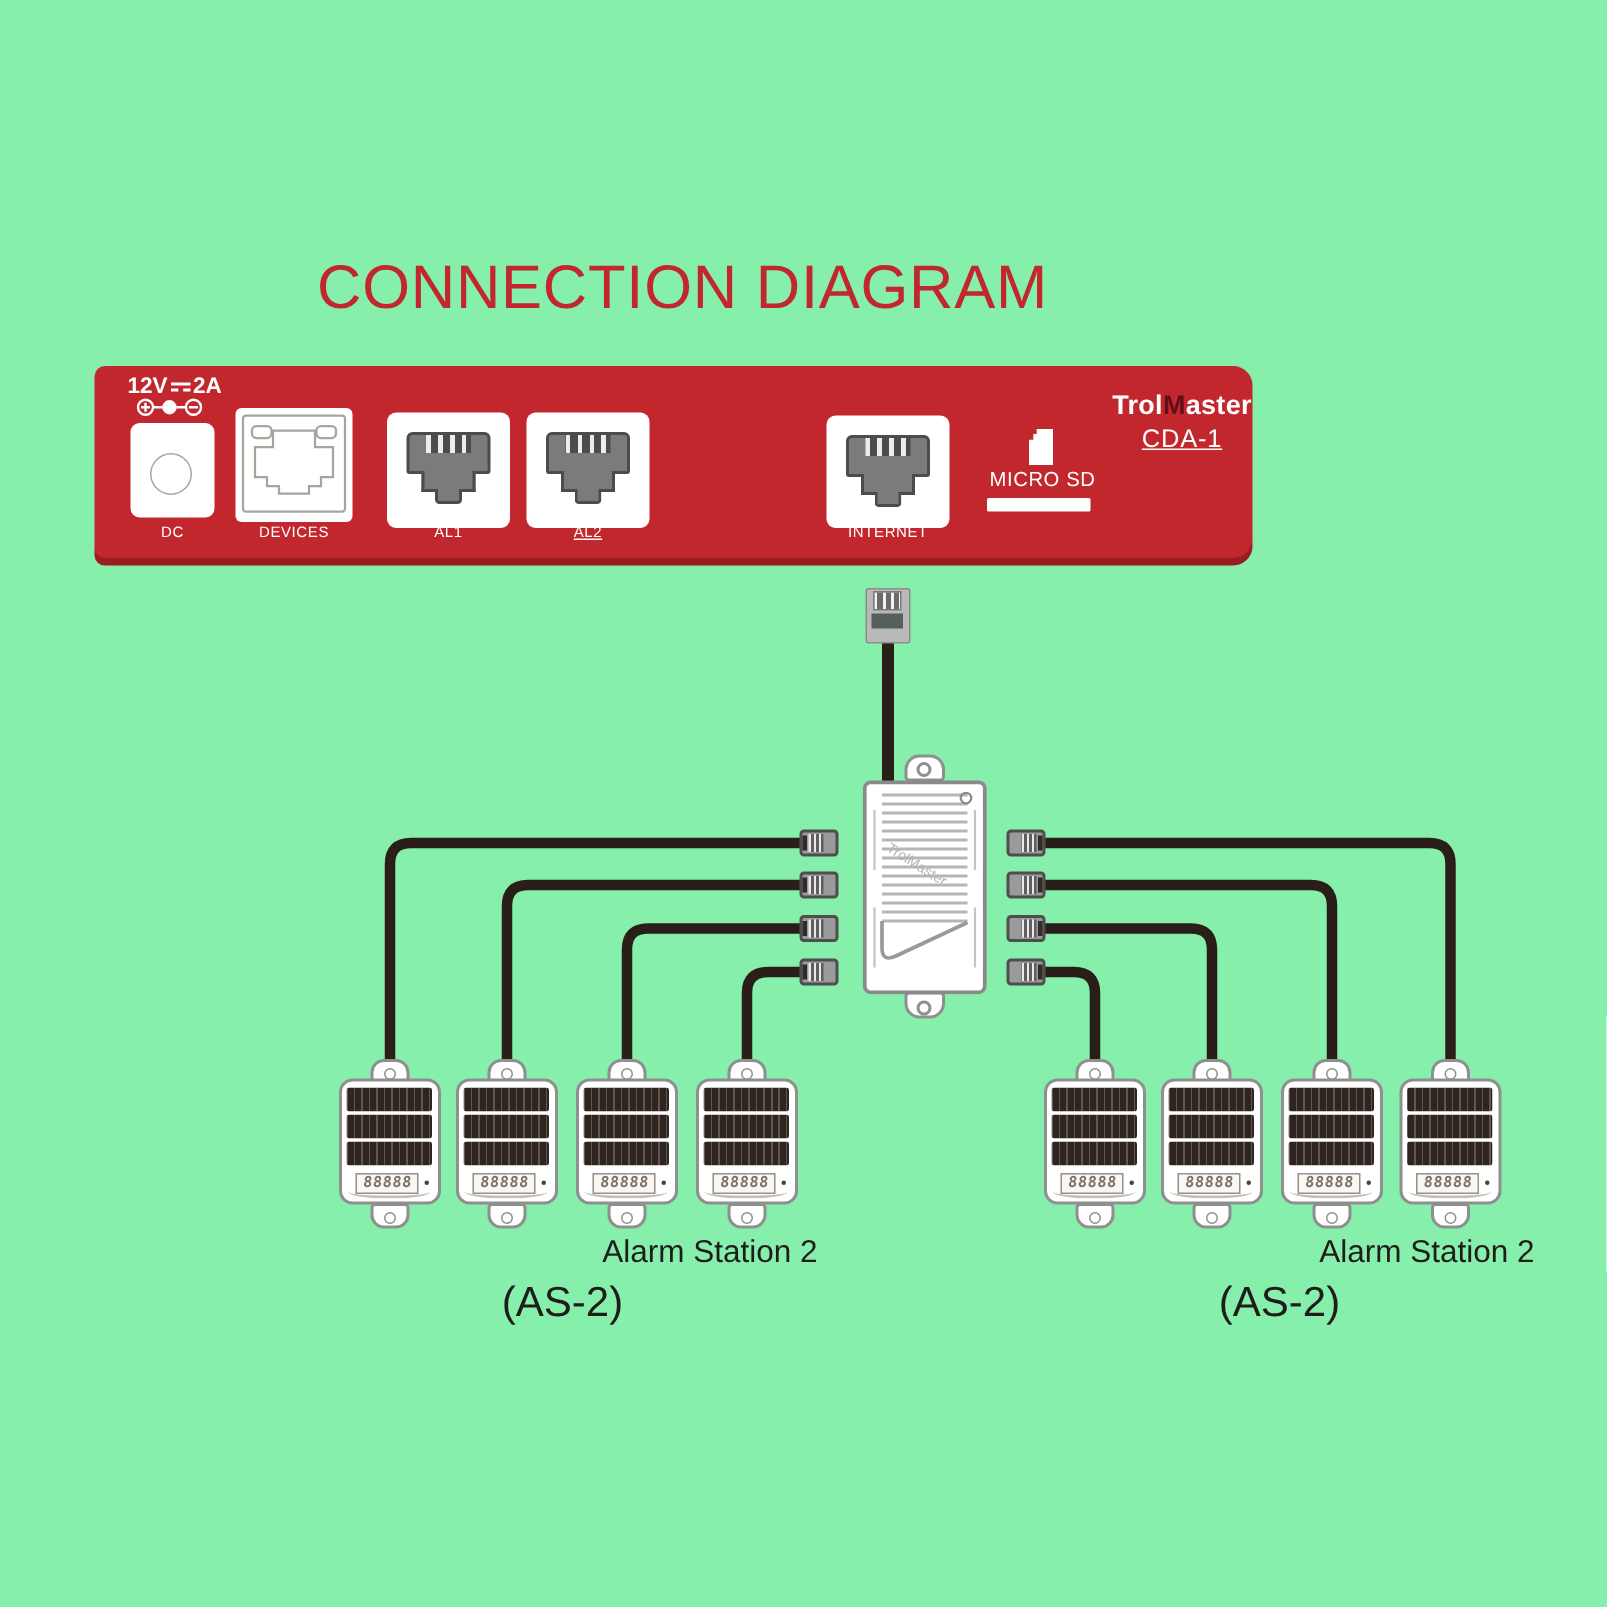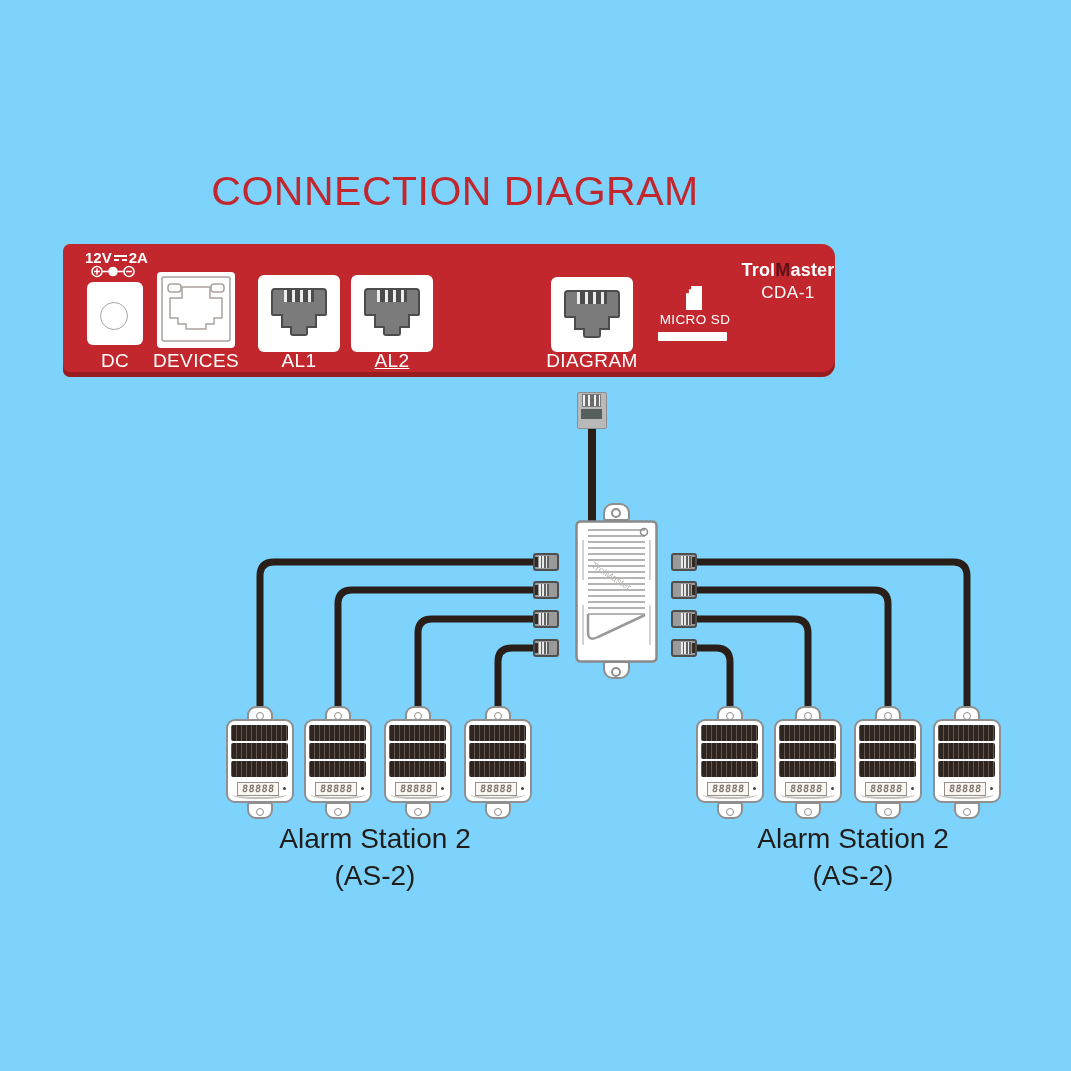--- a/index.html
+++ b/index.html
@@ -1,16 +1,16 @@
 <!DOCTYPE html>
 <html><head>
 <meta charset="utf-8">
 <style>
   html,body{margin:0;padding:0;background:#fff;}
-  .canvas{position:relative;width:1071px;height:1071px;background:#7dd3fc;overflow:hidden;
+  .canvas{position:relative;width:1071px;height:1071px;background:#86efac;overflow:hidden;
           font-family:"Liberation Sans",sans-serif;}
 
   
   .title{position:absolute;left:155px;top:168px;width:600px;text-align:center;
          font-size:41px;font-weight:400;letter-spacing:.5px;color:#C1272D;}
 
   
   .panel{position:absolute;left:63px;top:244px;width:772px;height:133px;
          background:#C1272D;border-radius:7px 13px 13px 7px;
          box-shadow:inset 0 -5px 0 rgba(80,8,12,.35);}
@@ -20,21 +20,21 @@
   .dc-sym::before{content:"";position:absolute;top:2px;left:0;right:0;border-top:2px solid #fff;}
   .dc-sym::after{content:"";position:absolute;top:6px;left:0;right:0;border-top:2px dashed #fff;}
   .polarity{position:absolute;left:26px;top:20px;}
   .port-box{position:absolute;background:#fff;border-radius:6px;}
   .dc-box{left:24px;top:38px;width:56px;height:63px;}
   .dc-hole{position:absolute;left:13px;top:20px;width:28px;height:28px;
            border:1.5px solid #aaa49f;border-radius:50%;box-sizing:border-box;}
   .inet-box{left:94px;top:28px;width:78px;height:76px;border-radius:4px;}
   .jack-box{width:82px;height:77px;top:31px;}
   .al1-box{left:195px;} .al2-box{left:288px;} .dev-box{left:488px;top:33px;height:75px;}
-  .plabel{position:absolute;color:#fff;font-size:19px;letter-spacing:.4px;text-align:center;top:106px;}
+  .plabel{position:absolute;color:#fff;font-size:10px;letter-spacing:.4px;text-align:center;top:106px;}
   
   .jack{position:absolute;left:13px;top:13px;width:56px;height:50px;}
   .jack .jt{position:absolute;left:0;top:0;width:56px;height:28px;background:#7b7b7b;
             border:2px solid #4c4c4c;border-radius:4px 4px 2px 2px;box-sizing:border-box;}
   .jack .jt::after{content:"";position:absolute;left:11px;top:0;width:30px;height:12px;
             background:repeating-linear-gradient(90deg,#ececec 0 3px,#4c4c4c 3px 8px);}
   .jack .jm{position:absolute;left:10px;top:26px;width:36px;height:14px;background:#7b7b7b;
             border:2px solid #4c4c4c;border-top:none;box-sizing:border-box;}
   .jack .jb{position:absolute;left:19px;top:38px;width:18px;height:10px;background:#7b7b7b;
             border:2px solid #4c4c4c;border-top:none;border-radius:0 0 3px 3px;box-sizing:border-box;}
@@ -42,21 +42,21 @@
   .sd-icon{position:absolute;left:623px;top:42px;width:16px;height:24px;background:#fff;
            clip-path:polygon(32% 0,100% 0,100% 100%,0 100%,0 30%,18% 30%,18% 14%,32% 14%);}
   .sd-label{position:absolute;left:571px;top:68px;width:122px;text-align:center;
             color:#fff;font-size:13.5px;letter-spacing:.4px;}
   .sd-slot{position:absolute;left:595px;top:88px;width:69px;height:9px;background:#fff;border-radius:1px;}
   
   .brand{position:absolute;left:660px;top:16px;width:130px;text-align:center;
          color:#fff;font-size:18px;font-weight:700;letter-spacing:.2px;}
   .brand .bm{color:#5e1116;}
   .model{position:absolute;left:660px;top:39px;width:130px;text-align:center;
-         color:#fff;font-size:17px;font-weight:400;letter-spacing:.5px;}
+         color:#fff;font-size:17px;font-weight:400;letter-spacing:.5px;text-decoration:underline;}
 
   
   .wires{position:absolute;left:0;top:0;}
   .wires path{stroke:#2A1E19;fill:none;}
 
   
   .plug-v{position:absolute;left:577px;top:392px;width:30px;height:37px;}
   .pv-body{position:absolute;inset:0;background:#b9b9b9;border:1px solid #8c8c8c;
            border-radius:2px;box-sizing:border-box;}
   .pv-teeth{position:absolute;left:5px;top:2px;width:19px;height:13px;border:1px solid #7a7a7a;
@@ -99,21 +99,21 @@
   .s-disp{position:absolute;left:9px;top:61px;width:42px;height:14px;border:1.5px solid #97908a;
      background:#faf7f3;box-sizing:border-box;display:flex;align-items:center;justify-content:center;}
   .seg{font-family:"DejaVu Sans Mono",monospace;font-size:10px;font-weight:700;color:#7b7169;
      letter-spacing:.5px;transform:skewX(-6deg);line-height:1;}
   .s-dot{position:absolute;left:55px;top:66px;width:3px;height:3px;background:#49433d;border-radius:50%;}
   .s-curve{position:absolute;left:4px;bottom:2px;width:55px;height:8px;
      border-bottom:2px solid #c4bfb9;border-radius:0 0 45% 45%;}
 
   
   .grp{position:absolute;width:340px;text-align:center;color:#1f1c1a;}
-  .grp .l1{font-size:28px;}
+  .grp .l1{font-size:21px;text-align:right;}
   .grp .l2{font-size:28px;margin-top:5px;}
   .grp-left{left:205px;top:823px;}
   .grp-right{left:683px;top:823px;}
 </style>
 </head>
 <body>
 
 <div class="canvas">
 
   <div class="title">CONNECTION DIAGRAM</div>
@@ -171,21 +171,21 @@
     </div>
     <div class="plabel" style="left:288px;width:82px;text-decoration:underline;">AL2</div>
 
     <div class="port-box jack-box dev-box">
       <div class="jack">
           <div class="jt"></div>
           <div class="jm"></div>
           <div class="jb"></div>
         </div>
     </div>
-    <div class="plabel" style="left:468px;width:122px;">DIAGRAM</div>
+    <div class="plabel" style="left:468px;width:122px;">INTERNET</div>
 
     <div class="sd-icon"></div>
     <div class="sd-label">MICRO SD</div>
     <div class="sd-slot"></div>
 
     <div class="brand"><span>Trol</span><span class="bm">M</span><span>aster</span></div>
     <div class="model">CDA-1</div>
   </div>
 
   <svg class="wires" width="1071" height="1071" viewBox="0 0 1071 1071">

